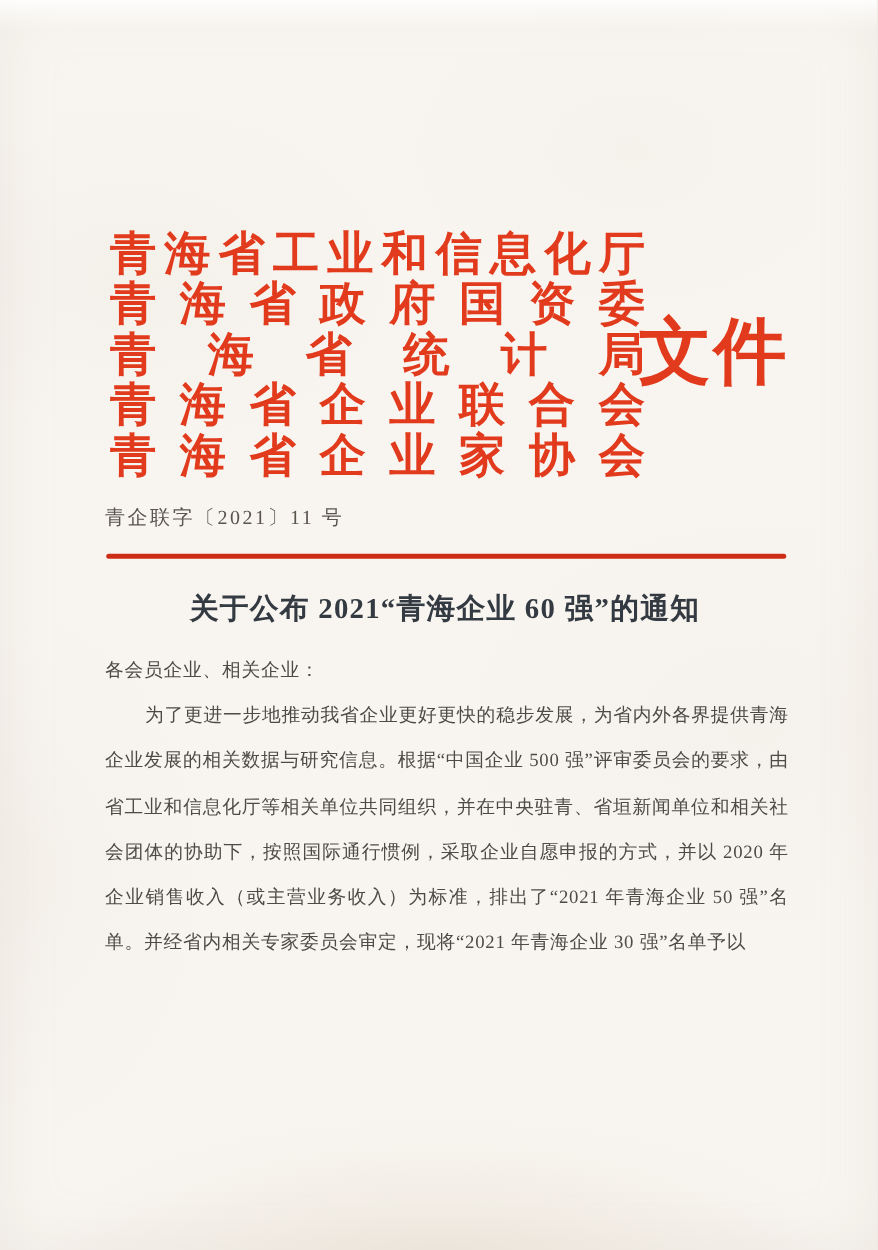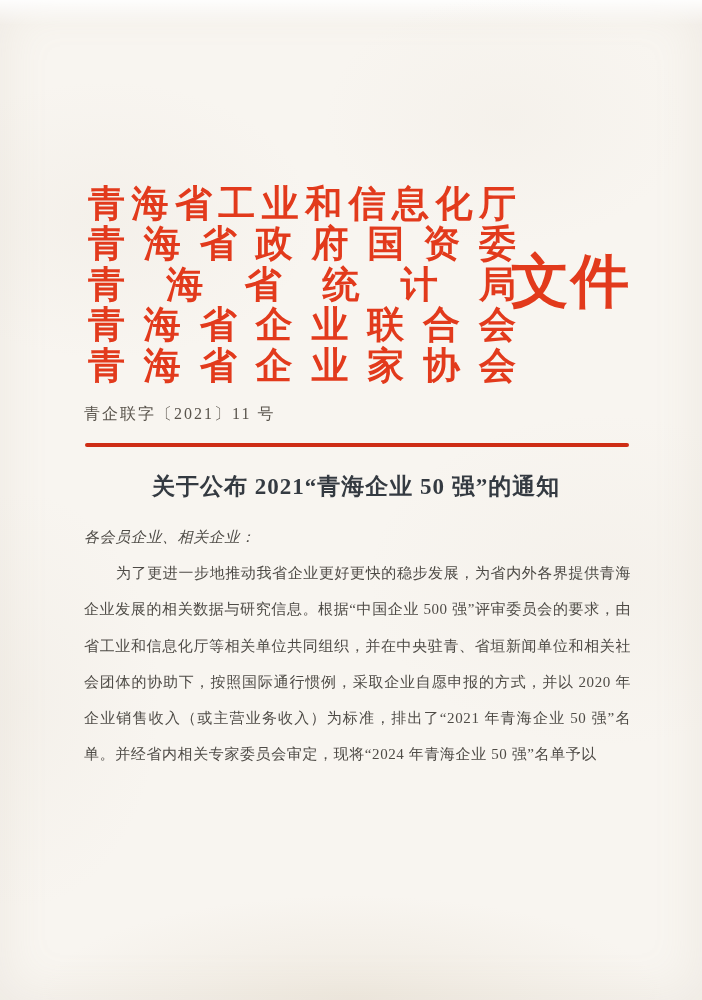--- a/index.html
+++ b/index.html
@@ -110,21 +110,21 @@
     top: 519px;
     left: 84px;
     width: 547px;
     font-size: 15px;
     line-height: 36.2px;
     letter-spacing: 0.6px;
     color: var(--body-text);
     text-align: justify;
   }
   .doc-body p.para { text-indent: 32px; }
-  .doc-body .salutation { text-indent: 0; font-style: italic; }
+  .doc-body .salutation { text-indent: 0; }
 </style>
 </head>
 <body>
 
 <div class="paper">
 
   <div class="letterhead">
     <div class="org-line">
         <span>青</span>
         <span>海</span>
@@ -176,20 +176,20 @@
         <span>会</span>
       </div>
   </div>
 
   <div class="doc-word">文件</div>
 
   <div class="doc-number">青企联字〔2021〕11 号</div>
 
   <div class="divider"></div>
 
-  <div class="doc-title">关于公布 2021“青海企业 50 强”的通知</div>
+  <div class="doc-title">关于公布 2021“青海企业 60 强”的通知</div>
 
   <div class="doc-body">
     <p class="salutation">各会员企业、相关企业：</p>
-    <p class="para">为了更进一步地推动我省企业更好更快的稳步发展，为省内外各界提供青海企业发展的相关数据与研究信息。根据“中国企业 500 强”评审委员会的要求，由省工业和信息化厅等相关单位共同组织，并在中央驻青、省垣新闻单位和相关社会团体的协助下，按照国际通行惯例，采取企业自愿申报的方式，并以 2020 年企业销售收入（或主营业务收入）为标准，排出了“2021 年青海企业 50 强”名单。并经省内相关专家委员会审定，现将“2024 年青海企业 50 强”名单予以</p>
+    <p class="para">为了更进一步地推动我省企业更好更快的稳步发展，为省内外各界提供青海企业发展的相关数据与研究信息。根据“中国企业 500 强”评审委员会的要求，由省工业和信息化厅等相关单位共同组织，并在中央驻青、省垣新闻单位和相关社会团体的协助下，按照国际通行惯例，采取企业自愿申报的方式，并以 2020 年企业销售收入（或主营业务收入）为标准，排出了“2021 年青海企业 50 强”名单。并经省内相关专家委员会审定，现将“2021 年青海企业 30 强”名单予以</p>
   </div>
 
 </div>
 
 </body></html>

